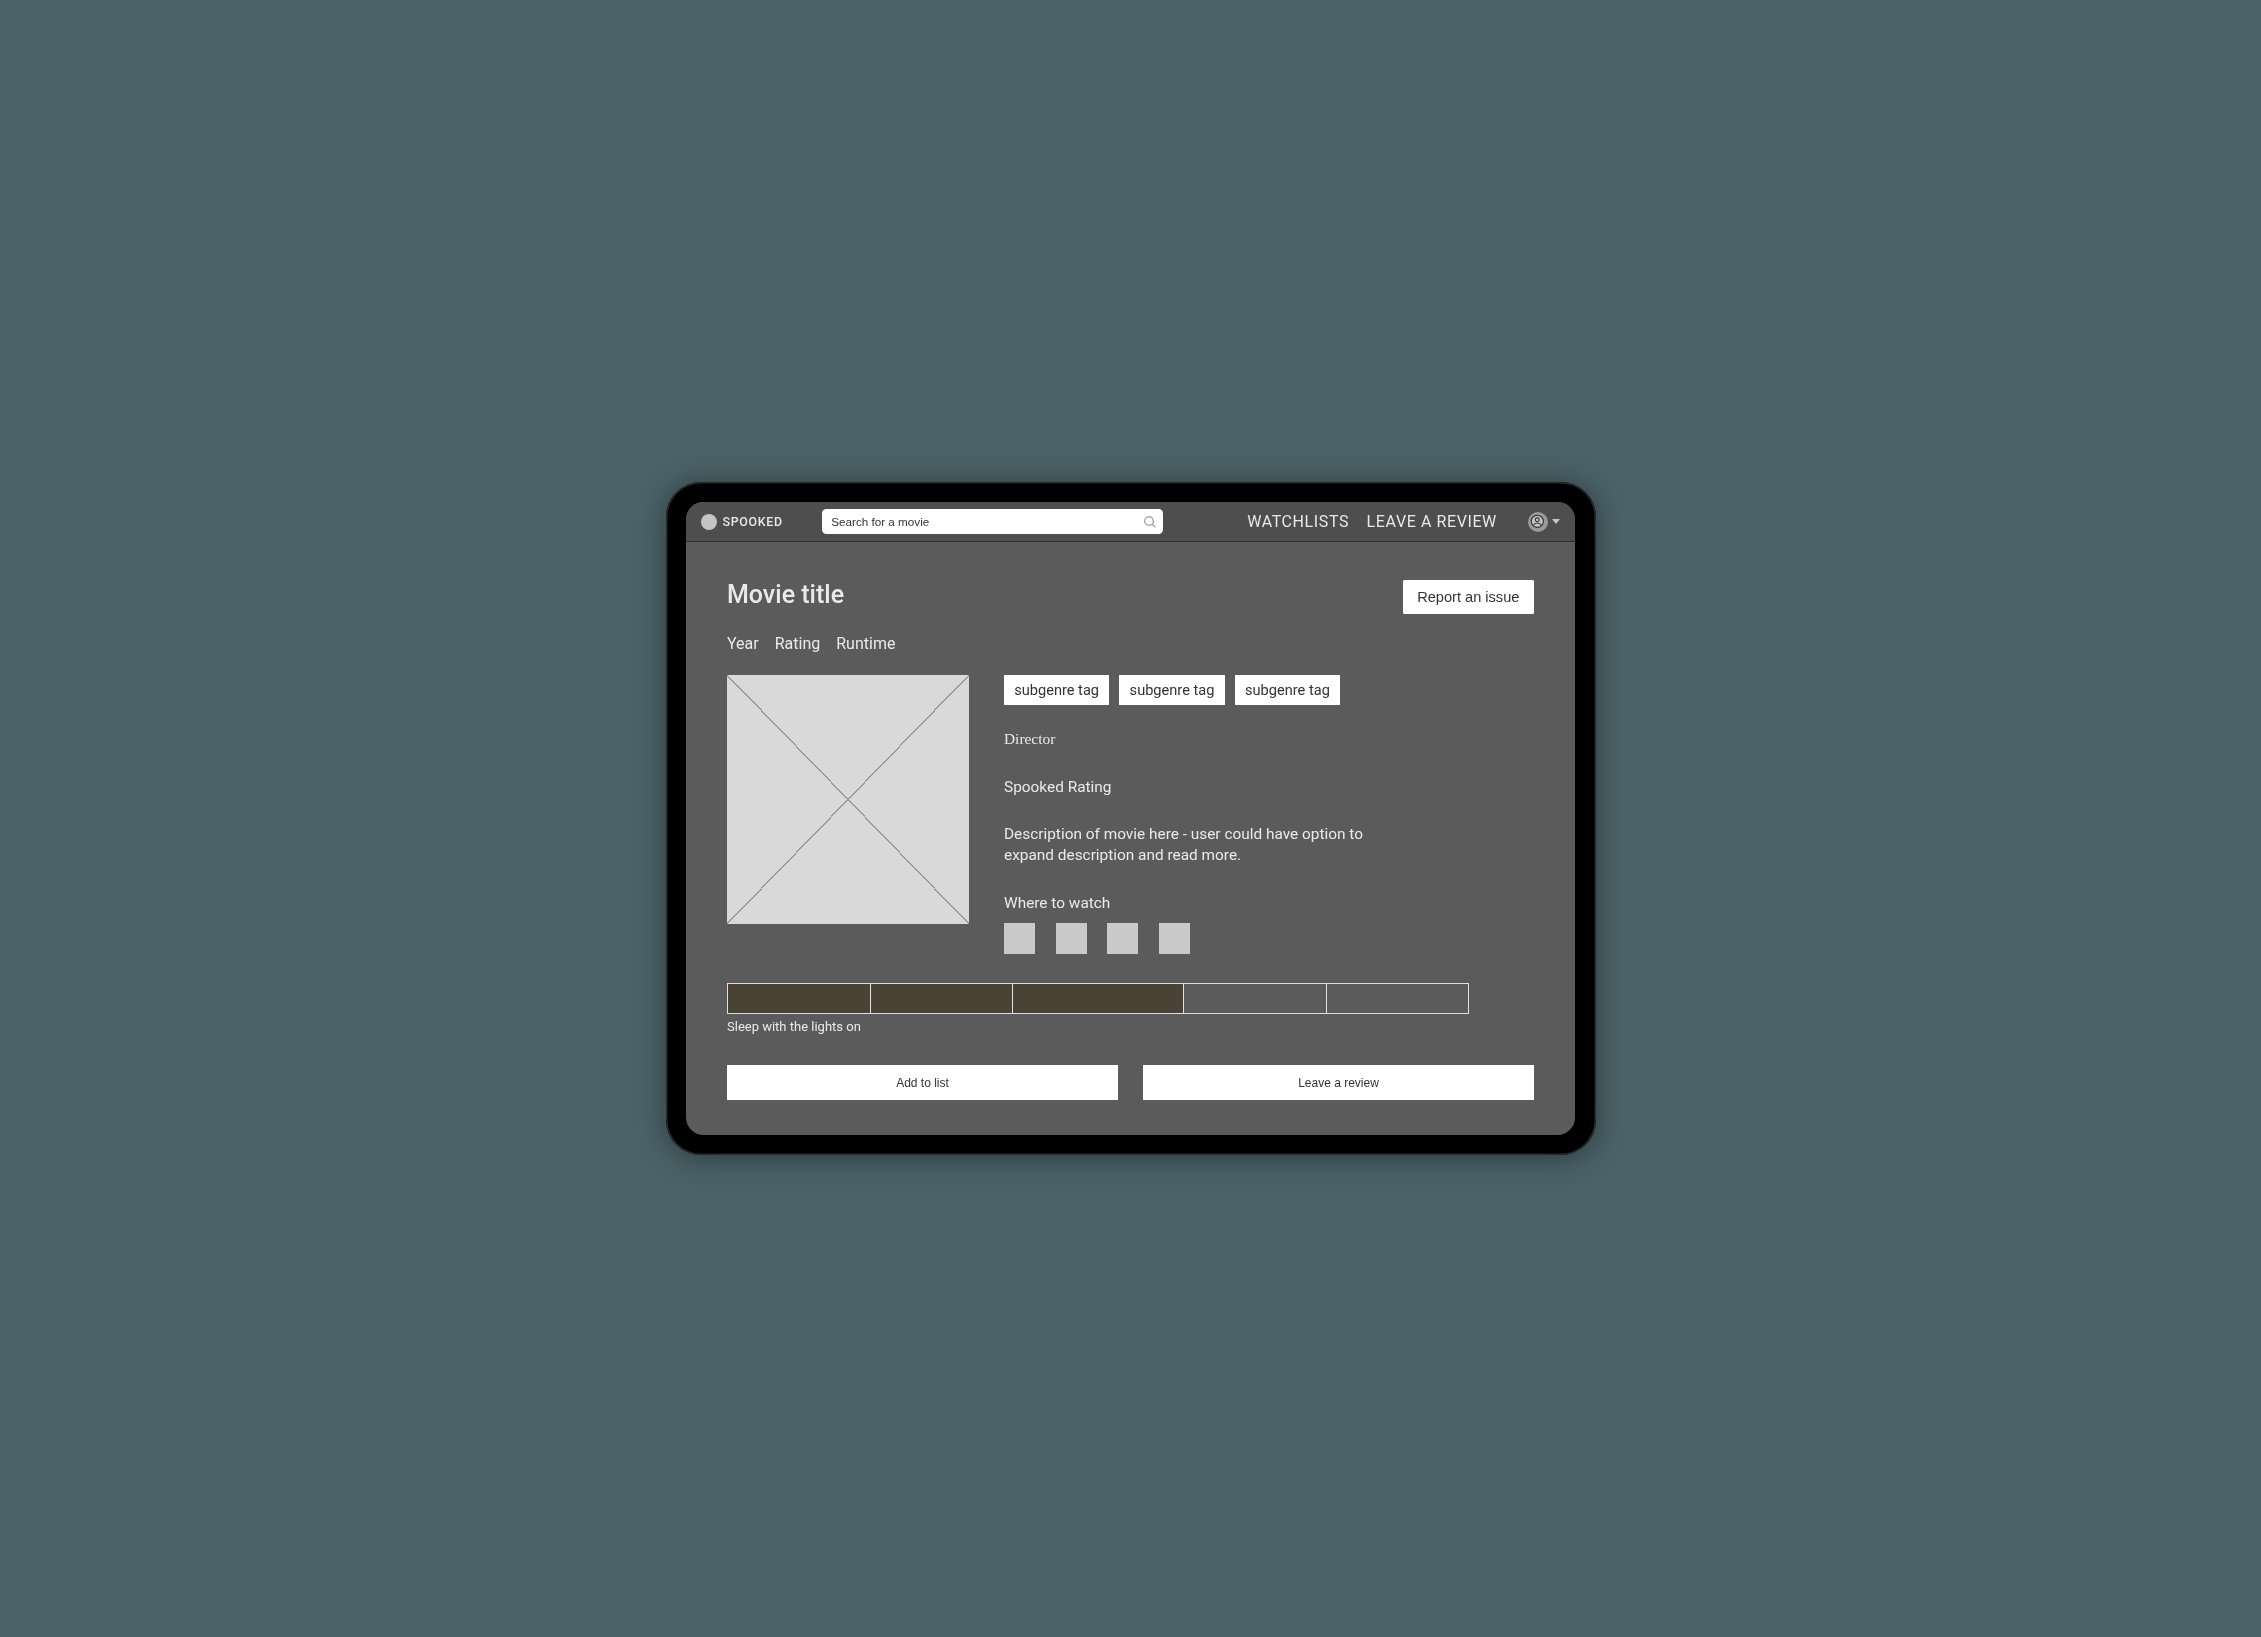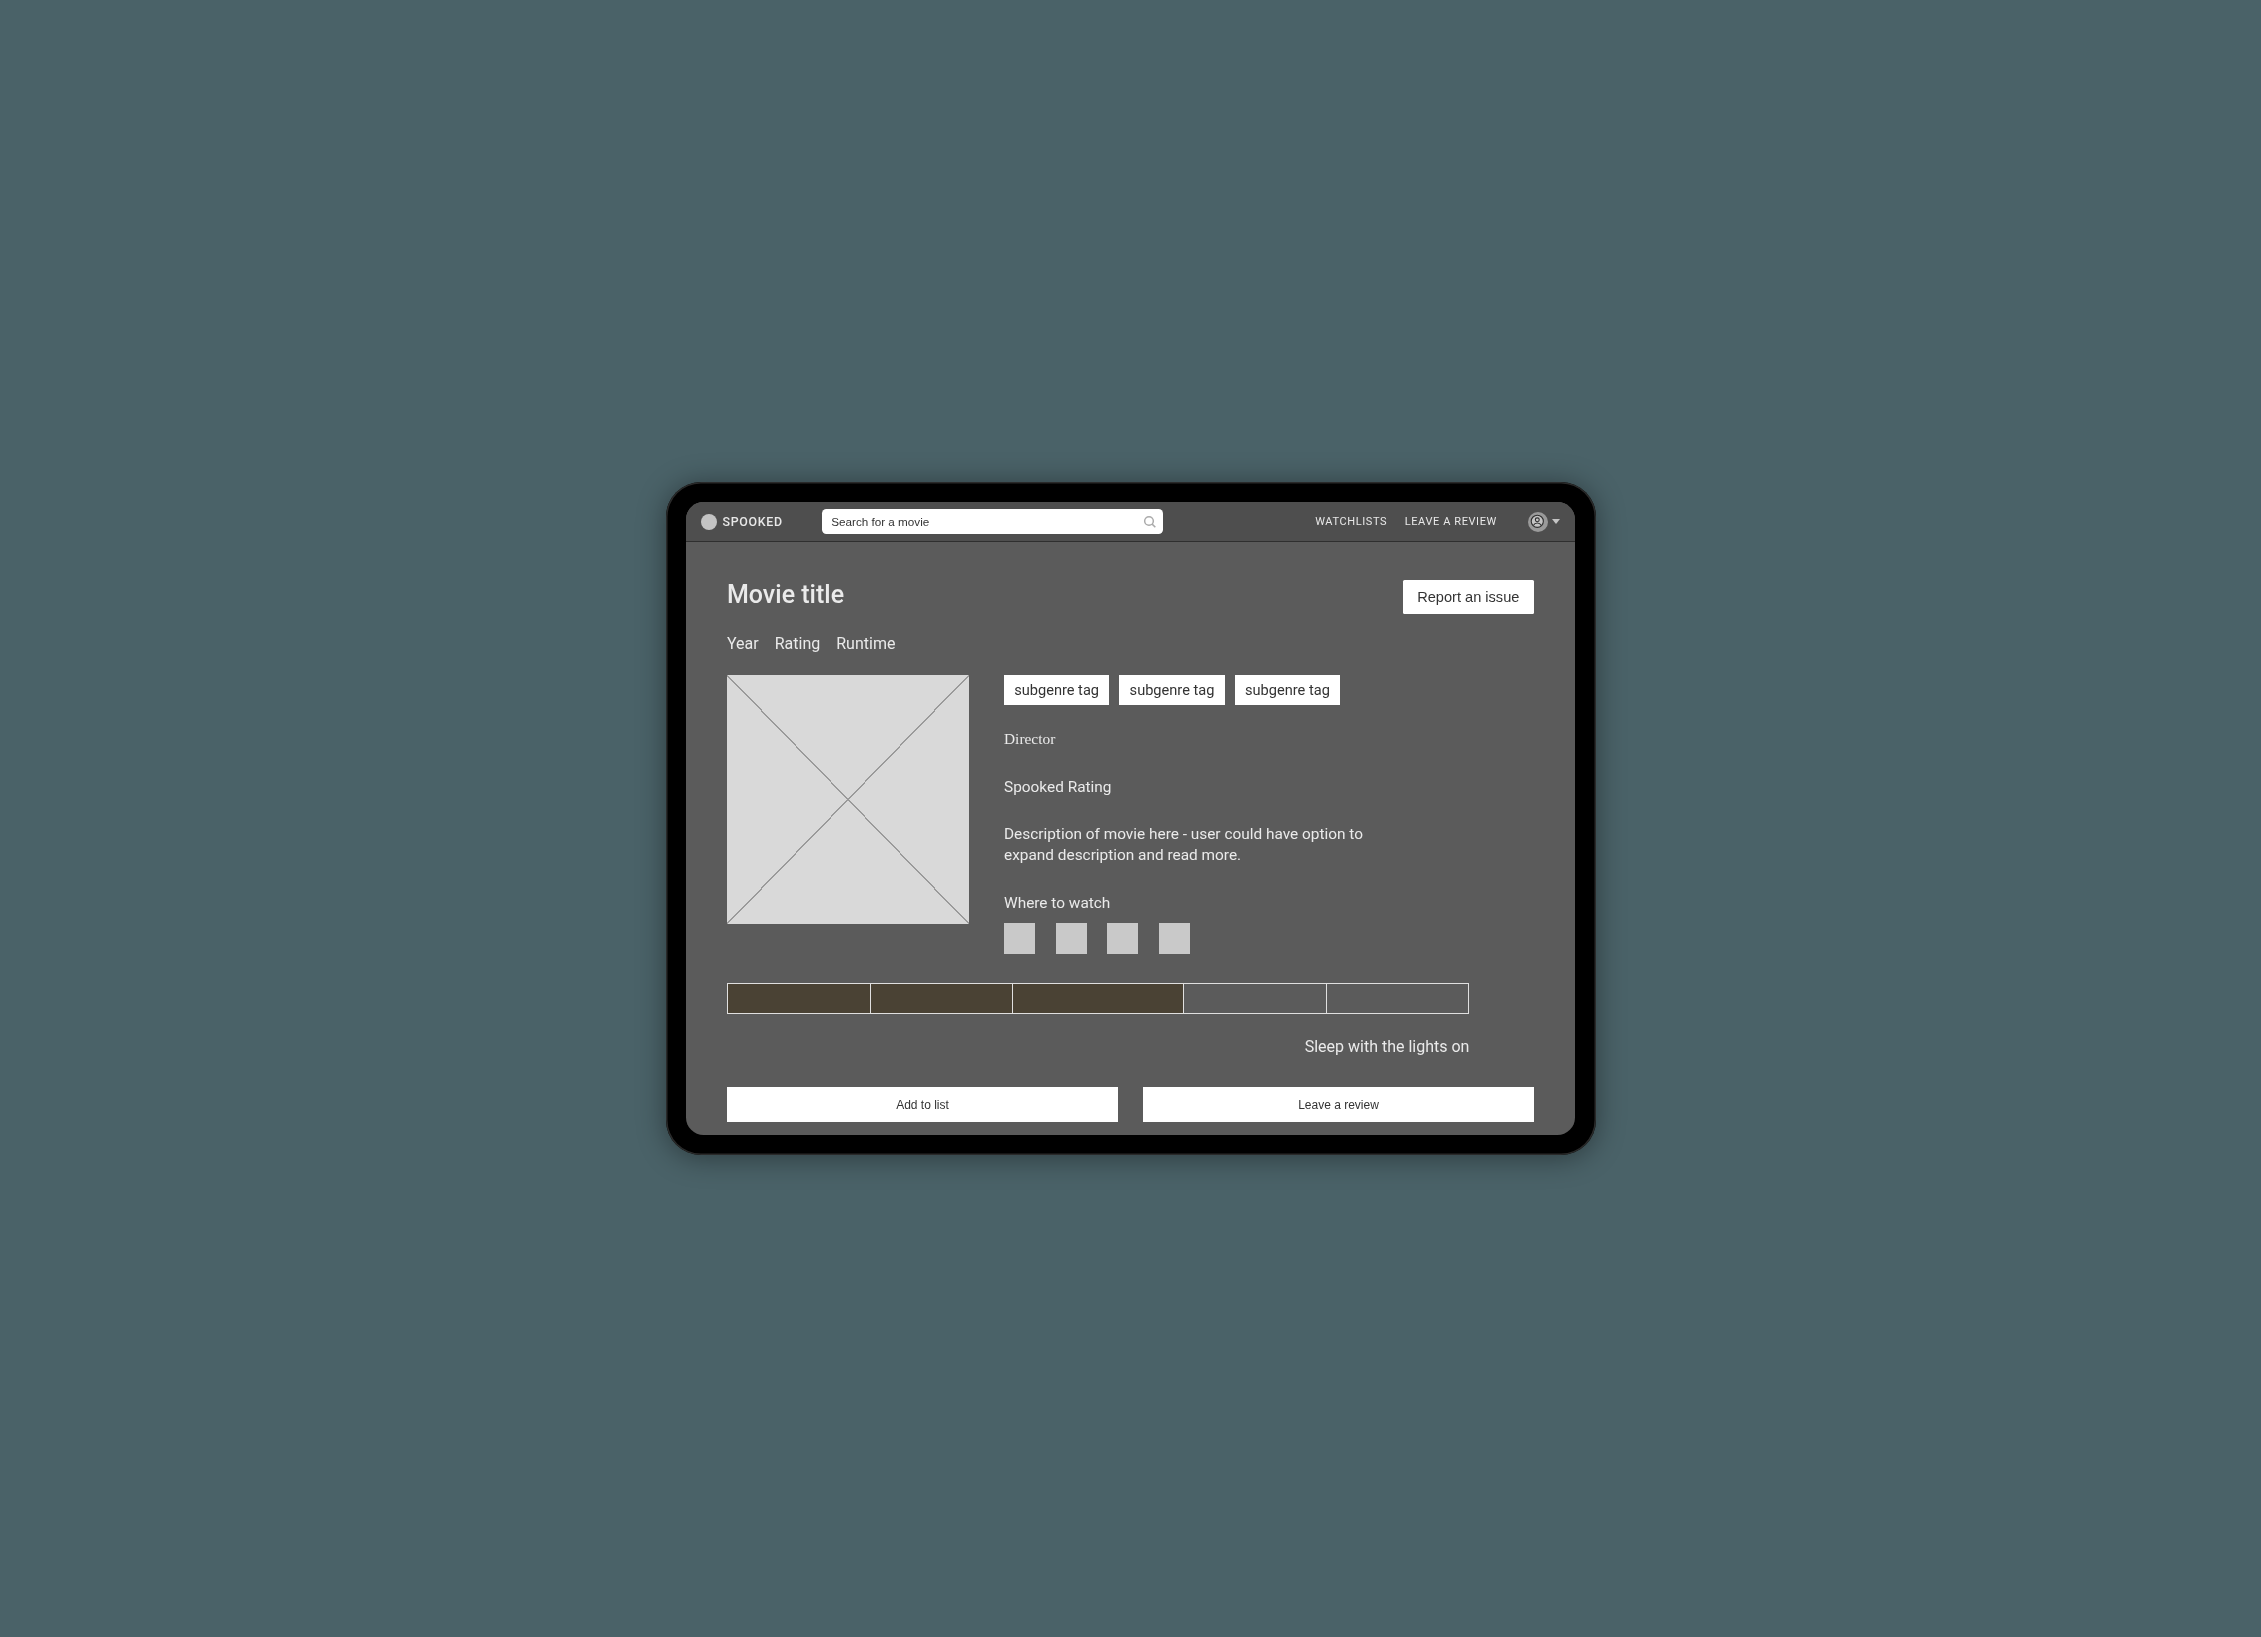--- a/index.html
+++ b/index.html
@@ -76,21 +76,21 @@
     outline: none;
     font-size: 11.7px;
     color: #333;
     background: transparent;
   }
   .search-input::placeholder { color: #333; }
   .search-icon svg { display:block; }
   .nav-spacer { flex: 1; }
   .nav-link {
     color: #e8e8e8;
-    font-size: 11px;
+    font-size: 16px;
     letter-spacing: 0.6px;
     cursor: pointer;
     white-space: nowrap;
   }
   .account {
     display: flex;
     align-items: center;
     gap: 4.4px;
     cursor: pointer;
     margin-left: 13px;
@@ -195,23 +195,23 @@
     border: 1.5px solid #e0e0e0;
   }
   .scare-seg {
     flex: 1;
     border-right: 1.5px solid #e0e0e0;
   }
   .scare-seg:last-child { border-right: none; }
   .scare-seg.filled { background: #4a4234; }
   .scare-seg.filled-wide { flex: 1.2; }
   .scare-caption {
-    margin-top: 23px;
-    font-size: 16px;
-    text-align: right;
+    margin-top: 5px;
+    font-size: 13px;
+    text-align: left;
     color: #eaeaea;
     width: 92%;
   }
   .cta-row {
     margin-top: 31px;
     display: flex;
     gap: 25px;
   }
   .cta {
     flex: 1;

